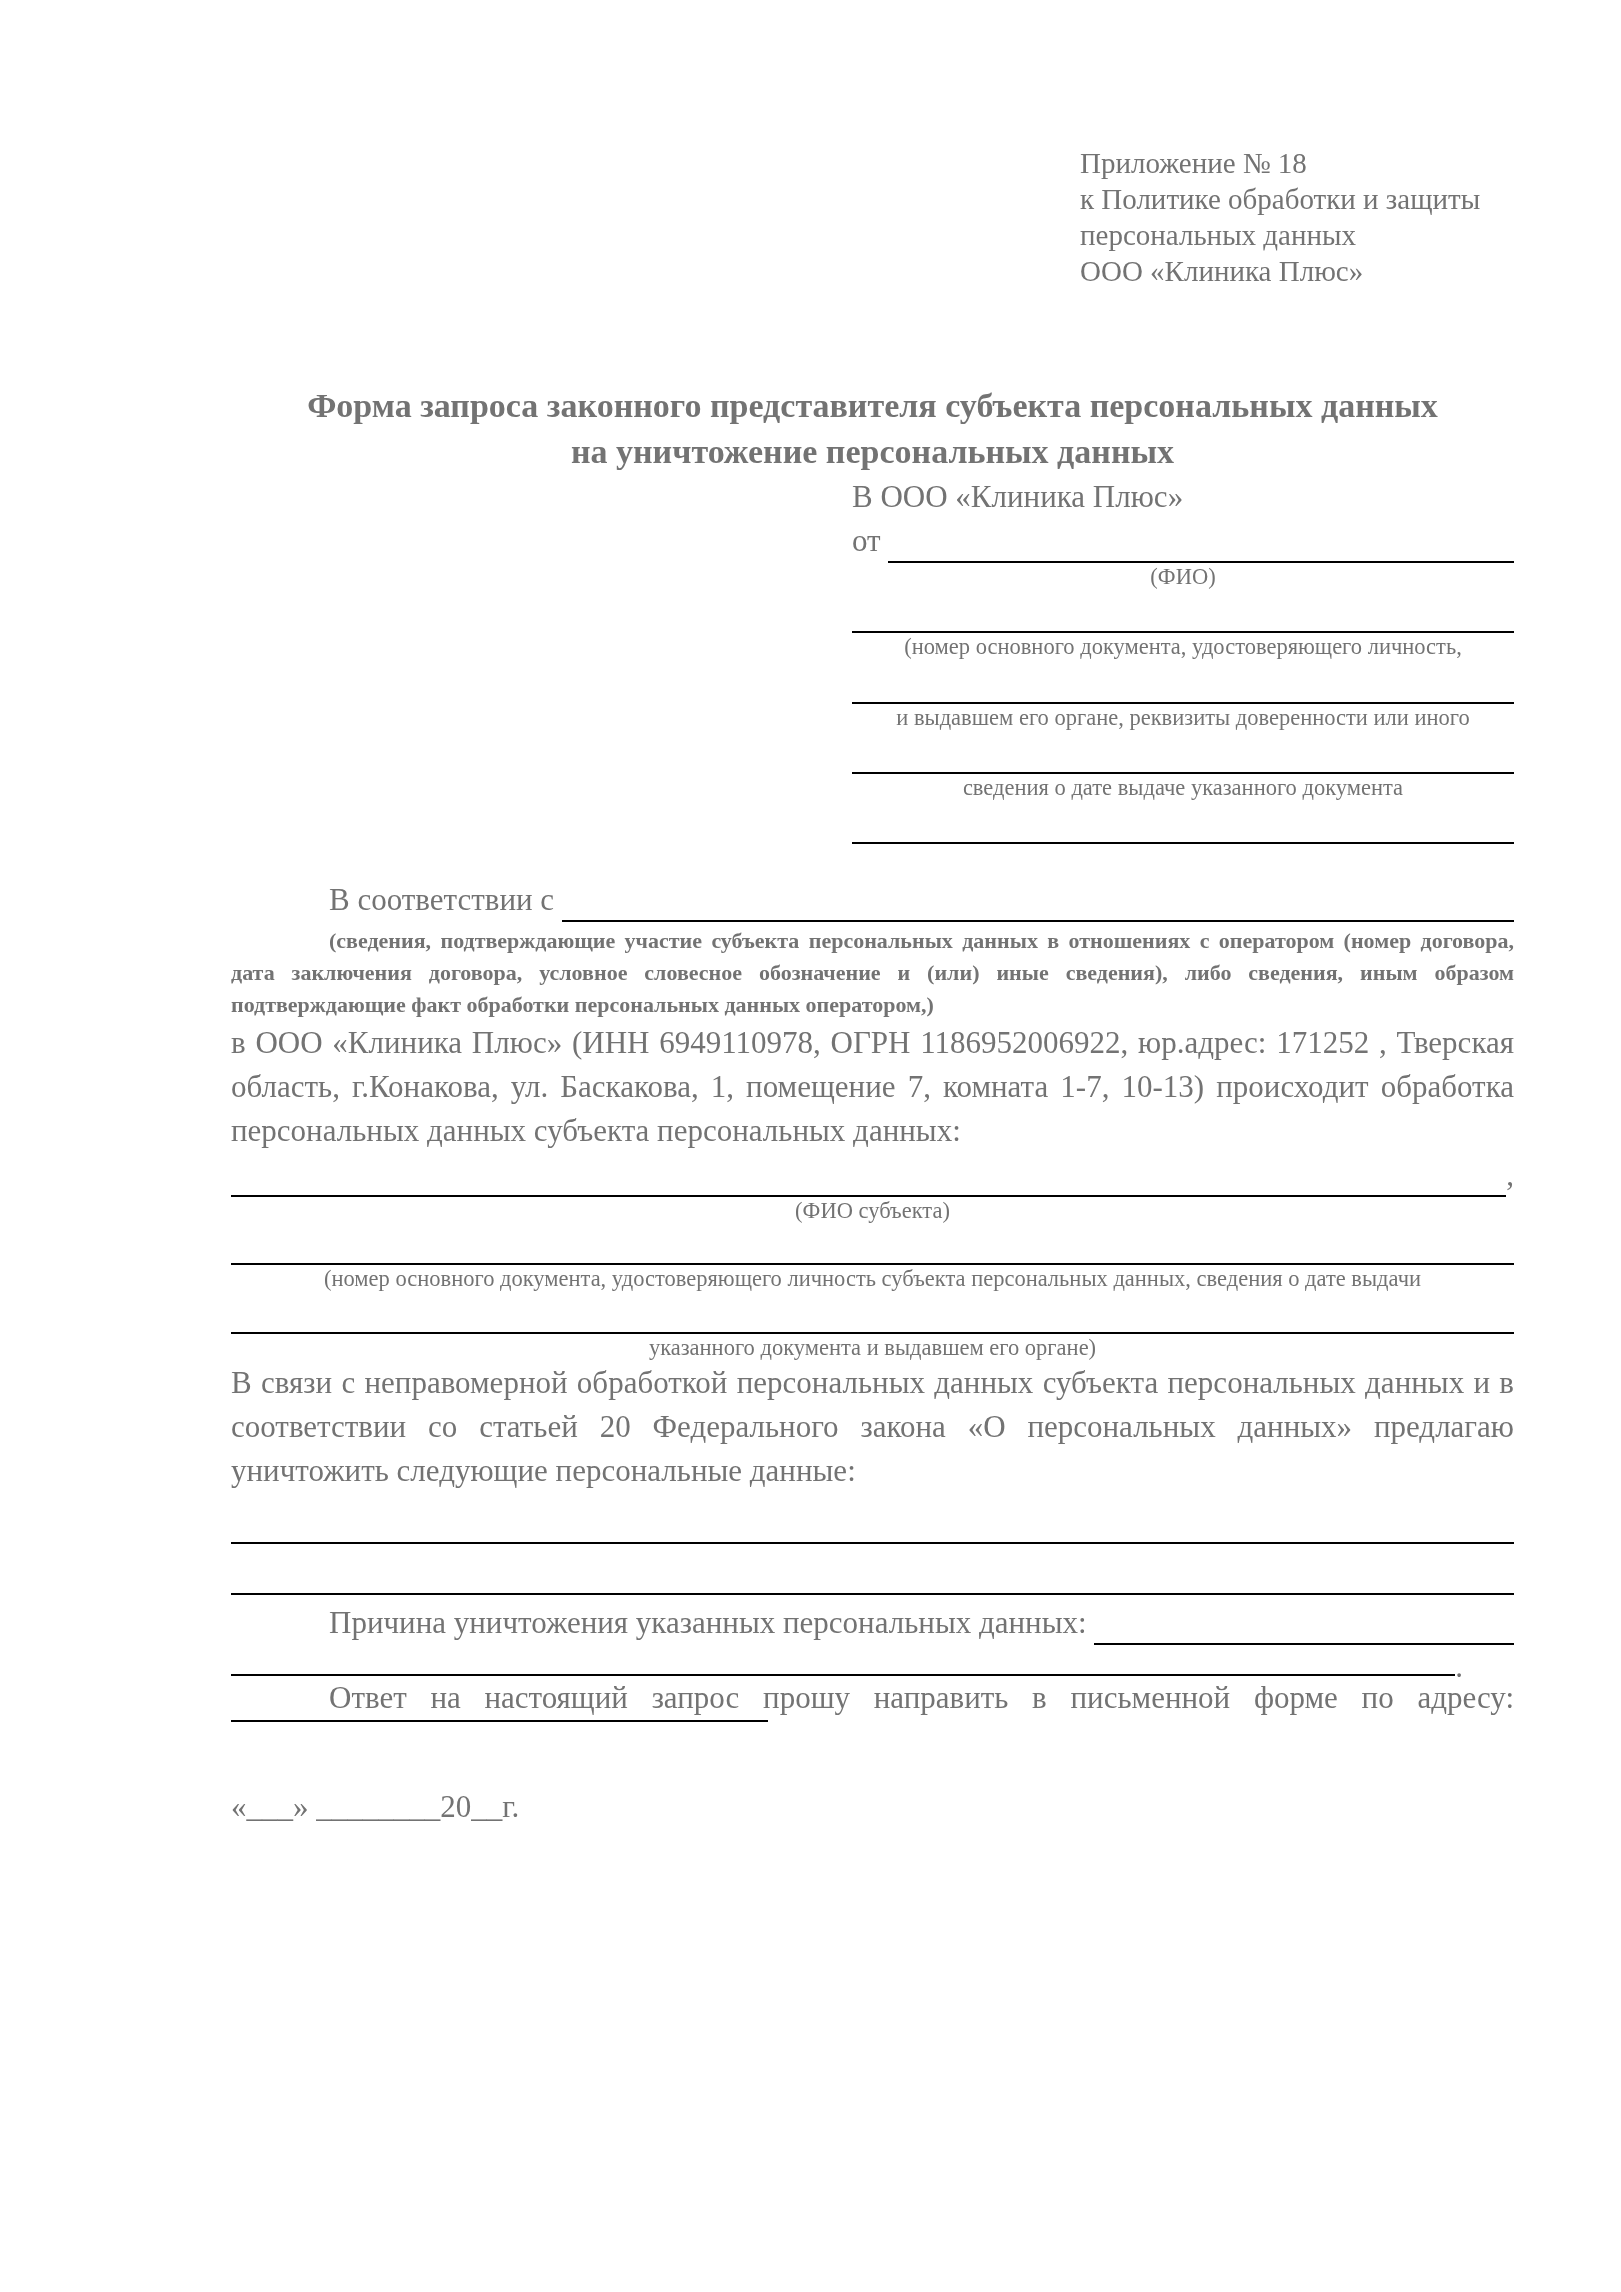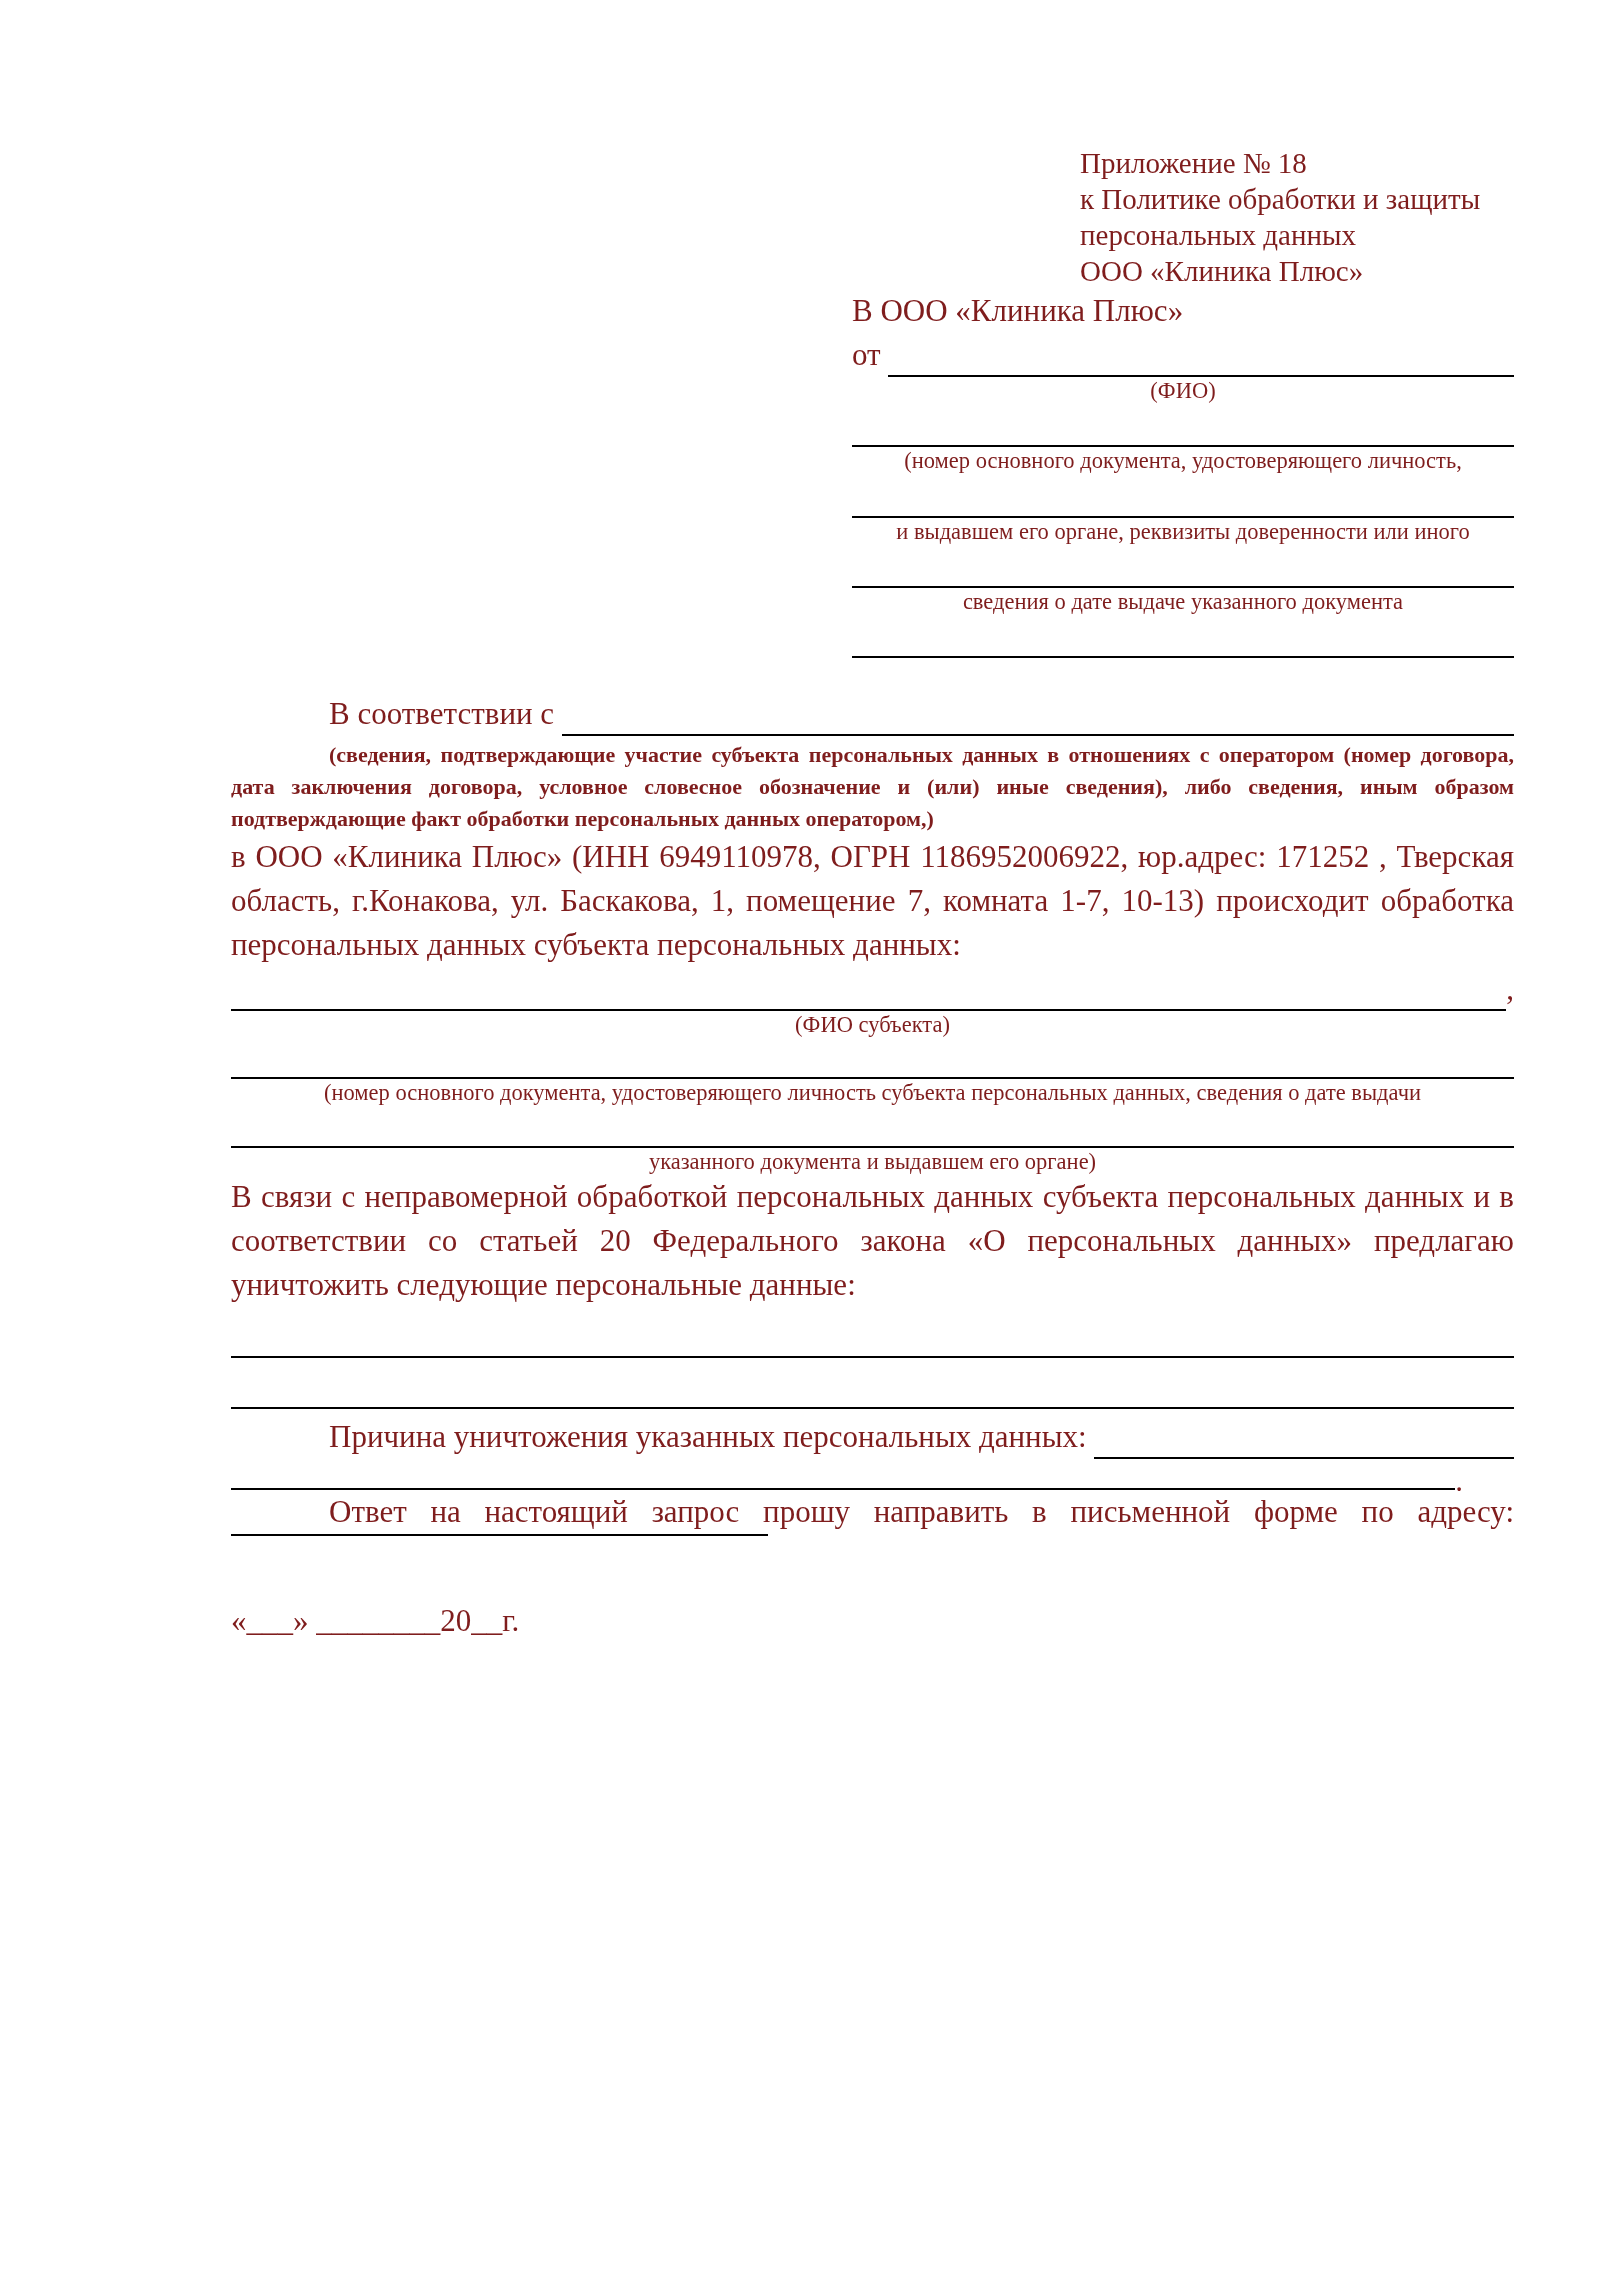--- a/index.html
+++ b/index.html
@@ -6,21 +6,21 @@
     margin: 0;
     padding: 0;
     background: #ffffff;
   }
   .page {
     position: relative;
     width: 1621px;
     height: 2293px;
     box-sizing: border-box;
     background: #ffffff;
-    color: #7f1d1d;
+    color: #737373;
     font-family: "Liberation Serif", "DejaVu Serif", serif;
     font-size: 31px;
     line-height: 44px;
     padding: 145px 107px 0 231px;
     overflow: hidden;
   }
   .header-block {
     margin-left: 849px;
     font-size: 29px;
     line-height: 36px;
@@ -117,20 +117,24 @@
 
 <div class="page">
 
   <div class="header-block">
     <div>Приложение № 18</div>
     <div>к Политике обработки и защиты</div>
     <div>персональных данных</div>
     <div>ООО «Клиника Плюс»</div>
   </div>
 
+  <div class="doc-title">
+    <div>Форма запроса законного представителя субъекта персональных данных</div>
+    <div>на уничтожение персональных данных</div>
+  </div>
 
   <div class="addressee">
     <div>В ООО «Клиника Плюс»</div>
 
     <div class="row">
       <span class="from-label">от </span>
       <span class="grow-line"></span>
     </div>
     <div class="cap">(ФИО)</div>
 

